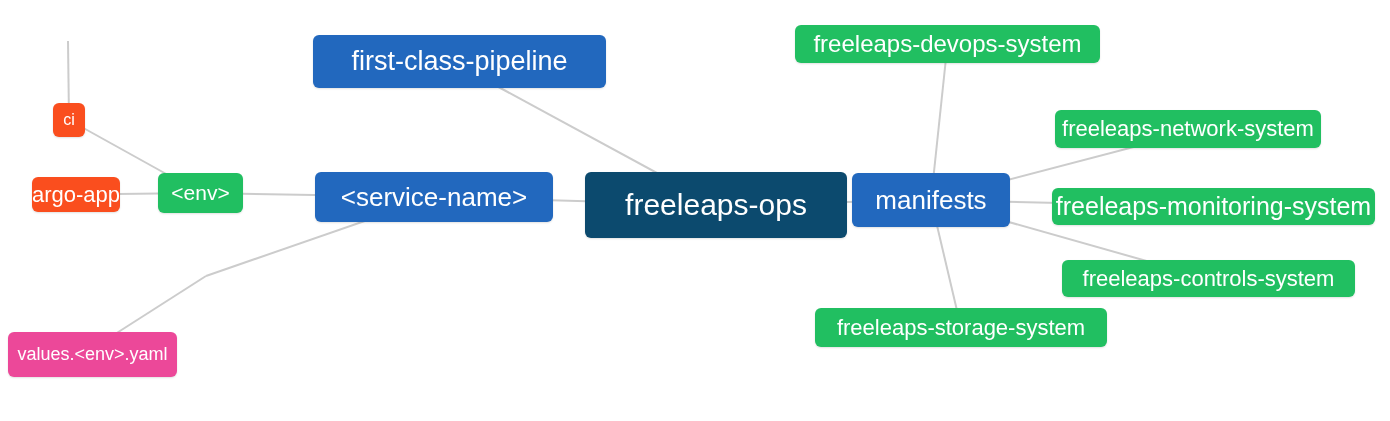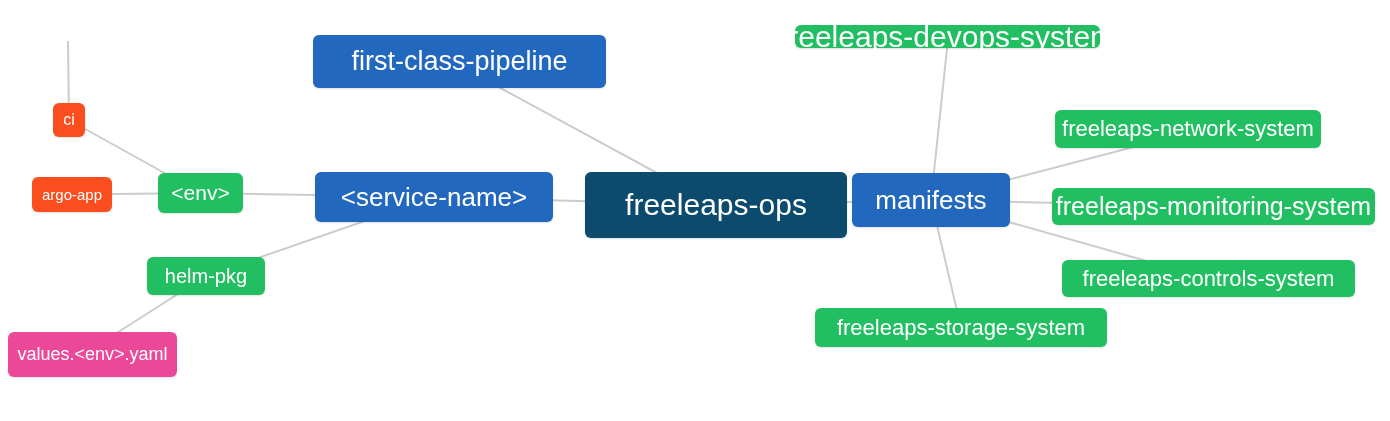--- a/index.html
+++ b/index.html
@@ -51,26 +51,25 @@
       <line x1="451.5" y1="61.5" x2="716" y2="205" stroke="#cccccc" stroke-width="2"></line>
       <line x1="434" y1="197" x2="716" y2="205" stroke="#cccccc" stroke-width="2"></line>
       <line x1="716" y1="205" x2="931" y2="200" stroke="#cccccc" stroke-width="2"></line>
       <line x1="931" y1="200" x2="947.5" y2="44" stroke="#cccccc" stroke-width="2"></line>
       <line x1="931" y1="200" x2="1202.5" y2="129" stroke="#cccccc" stroke-width="2"></line>
       <line x1="931" y1="200" x2="1213.5" y2="206.5" stroke="#cccccc" stroke-width="2"></line>
       <line x1="931" y1="200" x2="1208.5" y2="278.5" stroke="#cccccc" stroke-width="2"></line>
       <line x1="931" y1="200" x2="961" y2="327.5" stroke="#cccccc" stroke-width="2"></line>
     </svg>
     <div class="node" style="left: 53px; top: 103px; width: 32px; height: 34px; font-size: 16px; background: rgb(250, 78, 30);">ci</div>
-    <div class="node" style="left: 32px; top: 177px; width: 80px; height: 35px; font-size: 15px; background: rgb(250, 78, 30);">argo-app</div>
+    <div class="node" style="left: 32px; top: 177px; width: 88px; height: 35px; font-size: 22px; background: rgb(250, 78, 30);">argo-app</div>
     <div class="node" style="left: 158px; top: 173px; width: 85px; height: 40px; font-size: 21px; background: rgb(33, 191, 97);">&lt;env&gt;</div>
-    <div class="node" style="left: 147px; top: 257px; width: 118px; height: 38px; font-size: 20px; background: rgb(33, 191, 97);">helm-pkg</div>
     <div class="node" style="left: 8px; top: 332px; width: 169px; height: 45px; font-size: 18px; background: #ec4899;">values.&lt;env&gt;.yaml</div>
     <div class="node" style="left: 313px; top: 35px; width: 293px; height: 53px; font-size: 27px; background: rgb(34, 104, 190);">first-class-pipeline</div>
     <div class="node" style="left: 315px; top: 172px; width: 238px; height: 50px; font-size: 26px; background: rgb(34, 104, 190);">&lt;service-name&gt;</div>
     <div class="node" style="left: 585px; top: 172px; width: 262px; height: 66px; font-size: 30px; background: #0c4a6e;">freeleaps-ops</div>
     <div class="node" style="left: 852px; top: 173px; width: 158px; height: 54px; font-size: 26px; background: rgb(34, 104, 190);">manifests</div>
-    <div class="node" style="left: 795px; top: 25px; width: 305px; height: 23px; font-size: 30px; background: rgb(33, 191, 97);">freeleaps-devops-system</div>
+    <div class="node" style="left: 795px; top: 25px; width: 305px; height: 38px; font-size: 24px; background: rgb(33, 191, 97);">freeleaps-devops-system</div>
     <div class="node" style="left: 1055px; top: 110px; width: 266px; height: 38px; font-size: 22px; background: rgb(33, 191, 97);">freeleaps-network-system</div>
     <div class="node" style="left: 1052px; top: 188px; width: 323px; height: 37px; font-size: 25px; background: rgb(33, 191, 97);">freeleaps-monitoring-system</div>
     <div class="node" style="left: 1062px; top: 260px; width: 293px; height: 37px; font-size: 22px; background: rgb(33, 191, 97);">freeleaps-controls-system</div>
     <div class="node" style="left: 815px; top: 308px; width: 292px; height: 39px; font-size: 22px; background: rgb(33, 191, 97);">freeleaps-storage-system</div>
   </div>
 
 </body></html>

